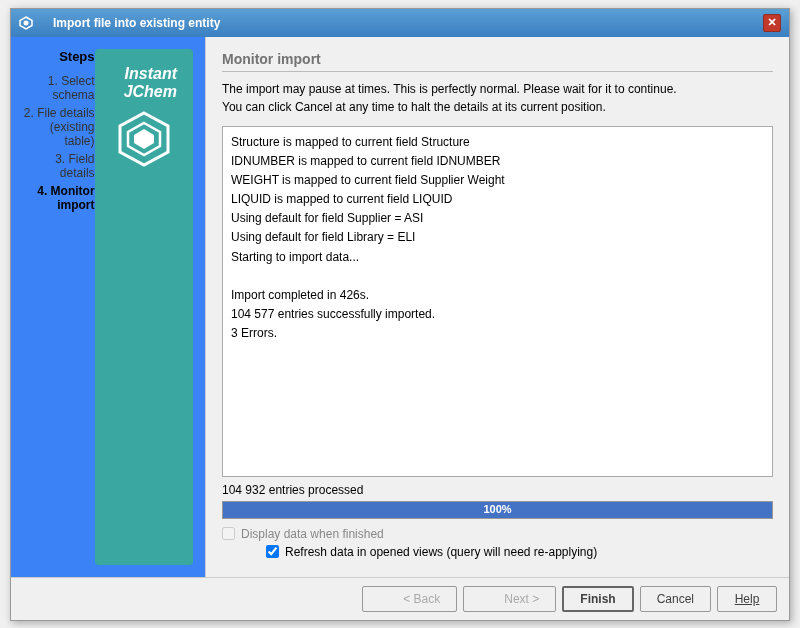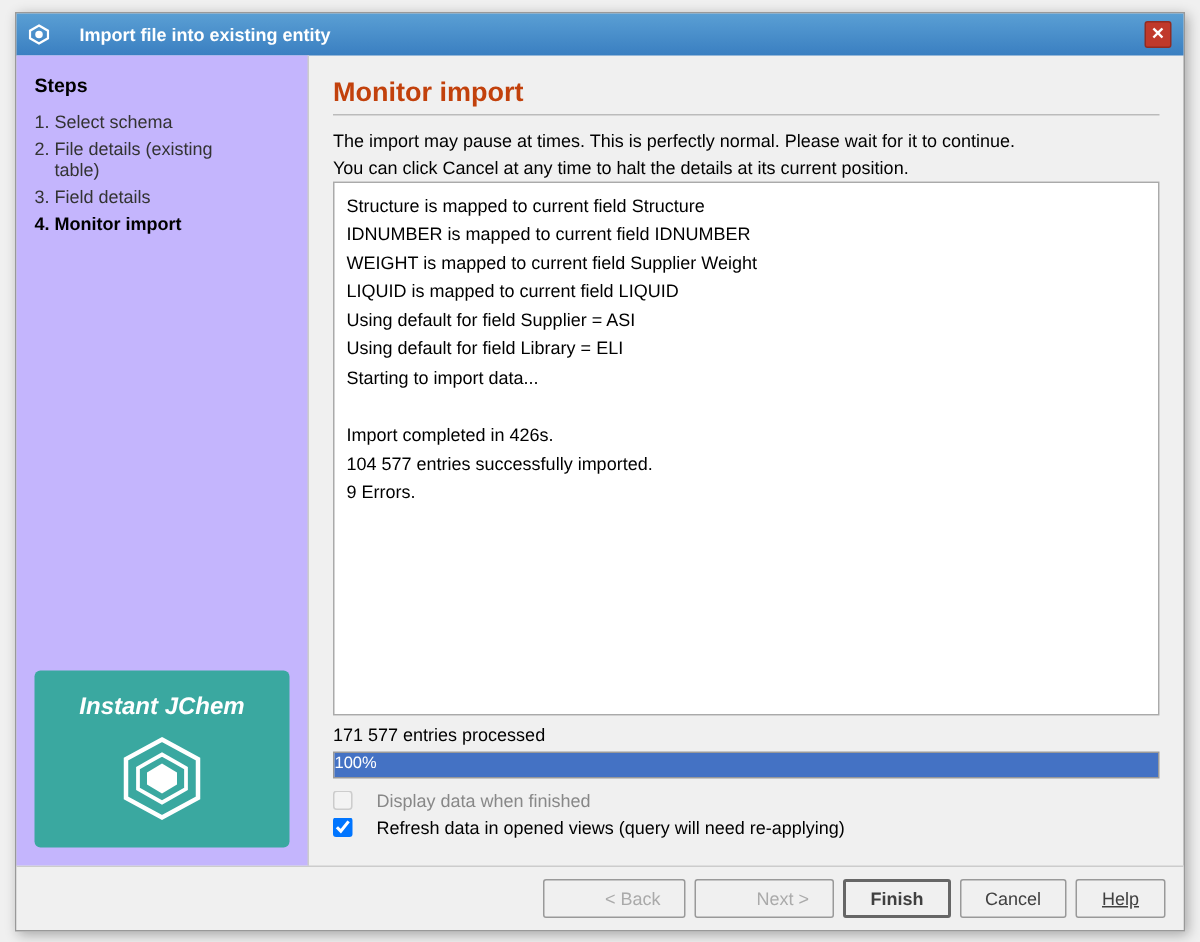--- a/index.html
+++ b/index.html
@@ -51,26 +51,27 @@
       justify-content: center;
       font-size: 11px;
       cursor: pointer;
     }
     .dialog-body {
       display: flex;
       height: 540px;
     }
     .sidebar {
       width: 195px;
-      background: #c4b5fd;
+      background: #3b82f6;
       border-right: 1px solid #ccc;
       padding: 12px;
       display: flex;
-      flex-direction: column;
+      flex-direction: row;
       justify-content: space-between;
+      text-align: right;
     }
     .sidebar-steps h3 {
       font-weight: bold;
       font-size: 13px;
       margin-bottom: 10px;
       color: #000;
     }
     .step-list {
       list-style: none;
       padding: 0;
@@ -103,30 +104,31 @@
       width: 60px;
       height: 60px;
     }
     .main-content {
       flex: 1;
       padding: 14px 16px;
       display: flex;
       flex-direction: column;
     }
     .main-content h2 {
-      font-size: 18px;
-      font-weight: bold;
-      color: #c2410c;
+      font-size: 14px;
+      font-weight: bold;
+      color: #737373;
       margin-bottom: 8px;
       padding-bottom: 4px;
       border-bottom: 1px solid #bbb;
     }
     .info-text {
       font-size: 12px;
       color: #000;
+      margin-bottom: 10px;
       line-height: 1.5;
     }
     .log-area {
       flex: 1;
       border: 1px solid #aaa;
       background: white;
       padding: 6px 8px;
       overflow-y: auto;
       font-size: 12px;
       color: #000;
@@ -148,35 +150,37 @@
     .progress-bar-fill {
       height: 100%;
       background: #4472c4;
       display: flex;
       align-items: center;
       justify-content: center;
     }
     .progress-label {
       position: absolute;
       width: 100%;
+      text-align: center;
       color: white;
       font-size: 11px;
-      font-weight: normal;
+      font-weight: bold;
       top: 1px;
     }
     .checkbox-row {
       display: flex;
       align-items: center;
-      gap: 16px;
+      gap: 6px;
       margin-bottom: 4px;
       font-size: 12px;
       color: #888;
     }
     .checkbox-row.enabled {
       color: #000;
+      margin-left: 44px;
     }
     .checkbox-row input[type=checkbox] {
       margin: 0;
     }
     .dialog-footer {
       border-top: 1px solid #ccc;
       padding: 8px 12px;
       display: flex;
       justify-content: flex-end;
       gap: 6px;
@@ -264,23 +268,23 @@
         <div>Structure is mapped to current field Structure</div>
         <div>IDNUMBER is mapped to current field IDNUMBER</div>
         <div>WEIGHT is mapped to current field Supplier Weight</div>
         <div>LIQUID is mapped to current field LIQUID</div>
         <div>Using default for field Supplier = ASI</div>
         <div>Using default for field Library = ELI</div>
         <div>Starting to import data...</div>
         <div>&nbsp;</div>
         <div>Import completed in 426s.</div>
         <div>104 577 entries successfully imported.</div>
-        <div>9 Errors.</div>
-      </div>
-      <div class="entries-processed">171 577 entries processed</div>
+        <div>3 Errors.</div>
+      </div>
+      <div class="entries-processed">104 932 entries processed</div>
       <div class="progress-bar-container">
         <div class="progress-bar-fill" style="width:100%"></div>
         <span class="progress-label">100%</span>
       </div>
       <div class="checkbox-row">
         <input type="checkbox" disabled="" style="">
         <label>Display data when finished</label>
       </div>
       <div class="checkbox-row enabled">
         <input type="checkbox" checked="" style="">

